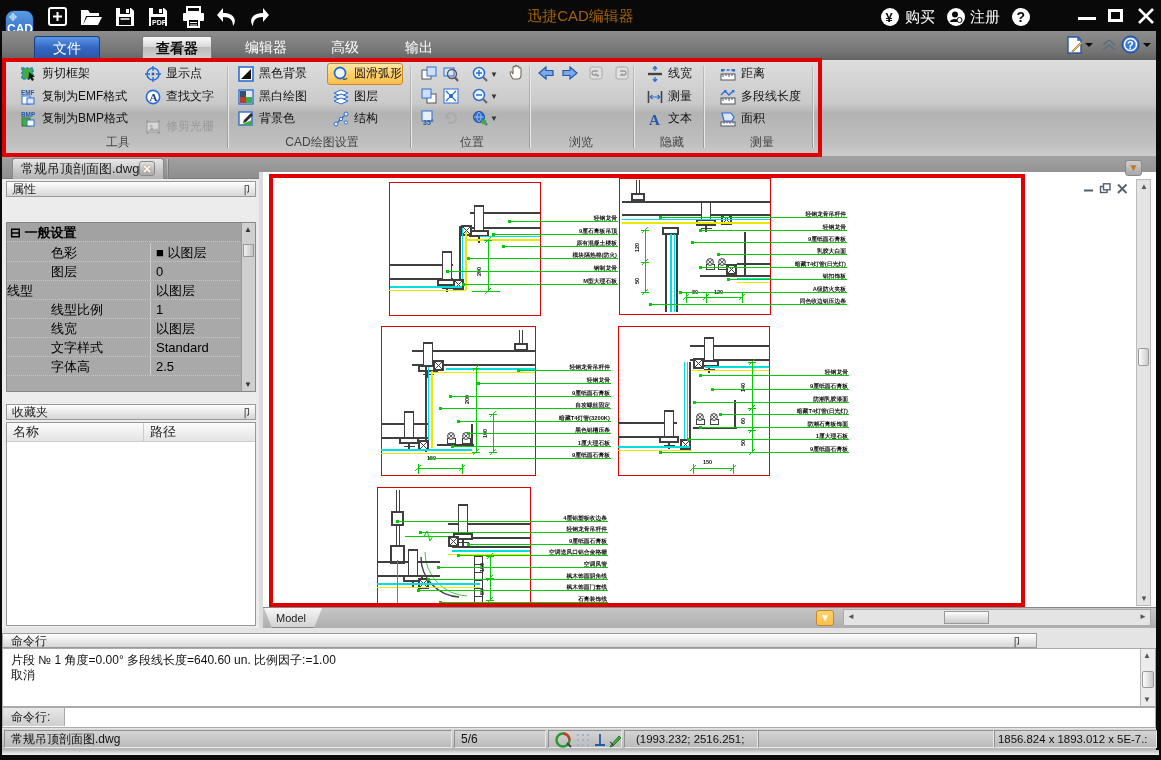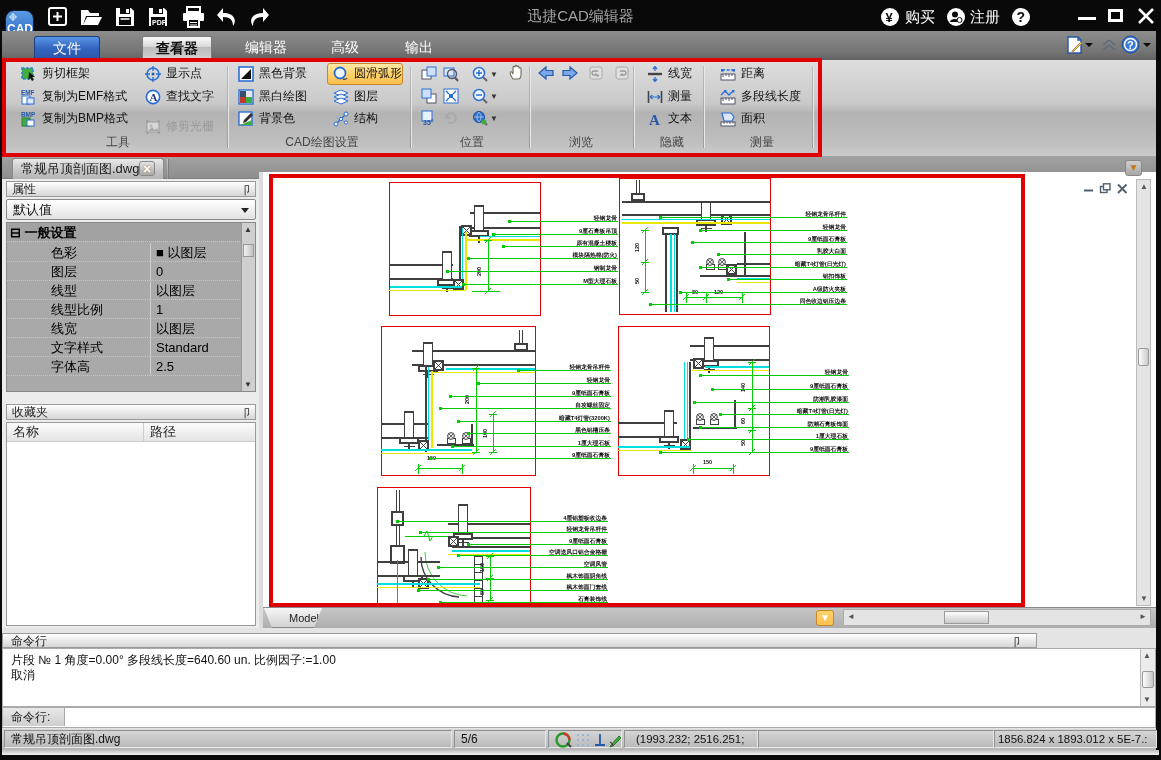--- a/index.html
+++ b/index.html
@@ -5,21 +5,21 @@
 * { margin:0; padding:0; box-sizing:border-box; }
 html,body { width:1161px; height:760px; overflow:hidden; }
 body { font-family:"Liberation Sans", sans-serif; position:relative; background:#000; }
 #win { position:absolute; left:0; top:0; width:1161px; height:760px; background:#e4e4e4; }
 #bordL { position:absolute; left:0; top:0; width:2px; height:760px; background:#0a0a0a; }
 #bordR { position:absolute; left:1156px; top:0; width:5px; height:760px; background:#0a0a0a; }
 .abs { position:absolute; }
 
 
 #titlebar { position:absolute; left:0; top:0; width:1161px; height:31px; background:#090909; }
-#titlebar .ttl { position:absolute; left:0; right:0; top:7px; text-align:center; color:#a3a3a3; font-size:15px; }
+#titlebar .ttl { position:absolute; left:0; right:0; top:7px; text-align:center; color:#a16207; font-size:15px; }
 .tbico { position:absolute; top:4px; }
 .tbtxt { position:absolute; top:8px; color:#fff; font-size:15px; }
 
 
 #menubar { position:absolute; left:2px; top:31px; width:1154px; height:29px;
   background:linear-gradient(#8d8d8d,#757575 70%,#636363); }
 .mtab { position:absolute; top:5px; height:23px; line-height:23px; color:#fff; font-size:14px; text-align:center; }
 #mtab-file { left:32px; width:66px; background:linear-gradient(#5a96e8,#3366c0 50%,#2b56a8); border:1px solid #1d3f80; border-bottom:none; border-radius:3px 3px 0 0; }
 #mtab-view { left:140px; width:70px; background:linear-gradient(#fbfbfb,#d9d9d9 45%,#bcbcbc 50%,#cfcfcf); border:1px solid #7a7a7a; color:#111; font-weight:bold; border-radius:2px 2px 0 0; }
 #mtab-edit { left:232px; width:64px; }
@@ -78,21 +78,21 @@
 #vscroll .th { position:absolute; left:1px; top:168px; width:11px; height:18px; background:linear-gradient(90deg,#fdfdfd,#cacaca); border:1px solid #999; border-radius:2px; }
 .sbarrow { position:absolute; font-size:8px; color:#555; left:3px; }
 #mdibtns { position:absolute; left:1083px; top:183px; }
 
 
 #modelrow { position:absolute; left:263px; top:607px; width:893px; height:21px;
   background:linear-gradient(#c6c6c6,#aeaeae); border-top:1px solid #888; }
 #modeltab { position:absolute; left:1px; top:0px; width:58px; height:20px;
   background:linear-gradient(#f6f6f6,#d2d2d2); border-bottom:1px solid #888;
   clip-path:polygon(0 0, 58px 0, 50px 100%, 8px 100%); }
-#modeltab span { display:block; font-size:11px; color:#222; padding:4px 0 0 25px; }
+#modeltab span { display:block; font-size:11px; color:#222; padding:4px 0 0 12px; }
 #mdldrop { position:absolute; left:553px; top:2px; width:18px; height:16px;
   background:linear-gradient(#ffd26a,#fbbf4e); border:1px solid #c8882a; border-radius:3px;
   text-align:center; line-height:14px; font-size:10px; color:#fff; font-weight:bold; }
 #hscroll { position:absolute; left:580px; top:1px; width:308px; height:17px; background:#e4e4e4; border:1px solid #aaa; }
 #hscroll .th { position:absolute; left:100px; top:1px; width:45px; height:13px; background:linear-gradient(#fdfdfd,#cacaca); border:1px solid #999; }
 
 
 #cmdhead { position:absolute; left:2px; top:633px; width:1035px; height:15px;
   background:linear-gradient(#ffffff,#d6d6d6); border:1px solid #9a9a9a;
   font-size:12px; color:#222; line-height:15px; padding-left:8px; }
@@ -377,26 +377,25 @@
     <div class="rlabel" style="left:704px; width:112px;">测量</div>
   </div>
   <div id="redbox1"></div>
   <div id="tabbar">
     <div id="doctab">常规吊顶剖面图.dwg<span class="x">✕</span></div>
     <div id="tabdrop">▼</div>
     <div style="position:absolute; left:165px; top:3px; width:2px; height:20px; background:linear-gradient(#c8c8c8,#9a9a9a); border-right:1px solid #7e7e7e;"></div>
   </div>
   <div id="leftpanel">
     <div class="phead" style="top:2px;">属性<span class="pin">卩</span></div>
-    <div id="combo">默认值<span class="arr"></span></div>
     <div id="grid">
       <div class="row" style="top:0; background:#a2a2a2; font-weight:bold;"><span style="margin-left:3px;">⊟ 一般设置</span></div>
       <div class="row" style="top:20px;"><span style="margin-left:44px;">色彩</span><span class="c2">■ 以图层</span></div>
       <div class="row" style="top:39px;"><span style="margin-left:44px;">图层</span><span class="c2">0</span></div>
-      <div class="row" style="top:58px;"><span style="margin-left:44px;">线型</span><span class="c2">以图层</span></div>
+      <div class="row" style="top:58px;"><span style="">线型</span><span class="c2">以图层</span></div>
       <div class="row" style="top:77px;"><span style="margin-left:44px;">线型比例</span><span class="c2">1</span></div>
       <div class="row" style="top:96px;"><span style="margin-left:44px;">线宽</span><span class="c2">以图层</span></div>
       <div class="row" style="top:115px;"><span style="margin-left:44px;">文字样式</span><span class="c2">Standard</span></div>
       <div class="row" style="top:134px;"><span style="margin-left:44px;">字体高</span><span class="c2">2.5</span></div>
       <div id="gridsb">
           <span class="up">▲</span>
           <div class="th"></div>
           <span style="position:absolute; bottom:2px; left:2px; font-size:8px; color:#333;">▼</span>
         </div>
     </div>

